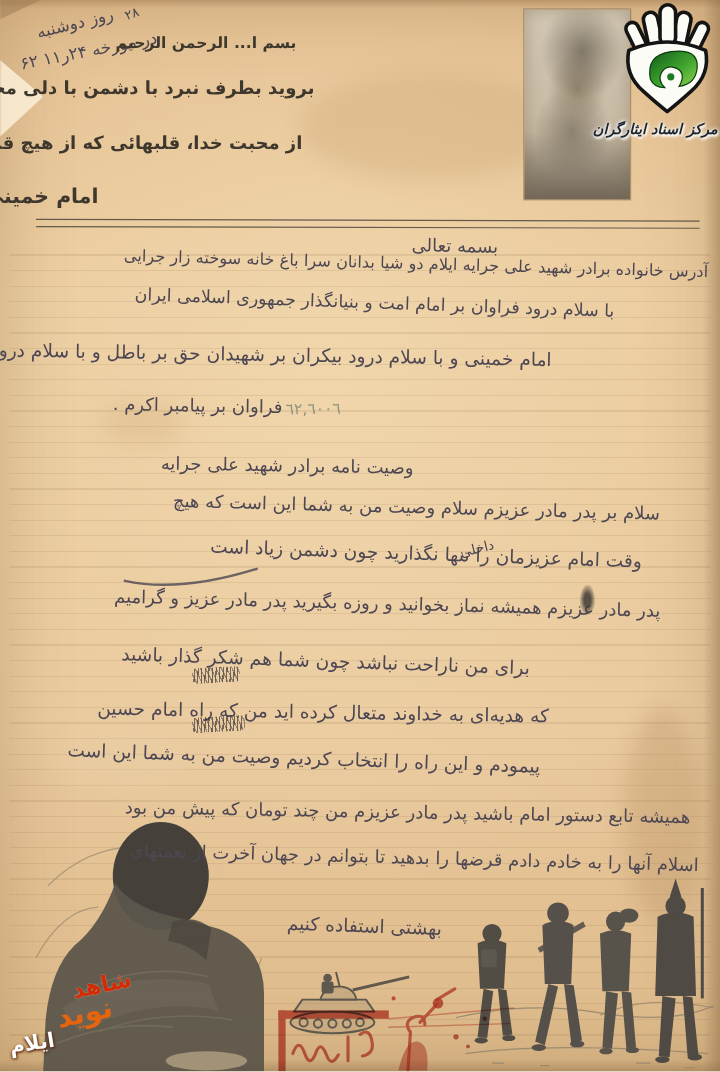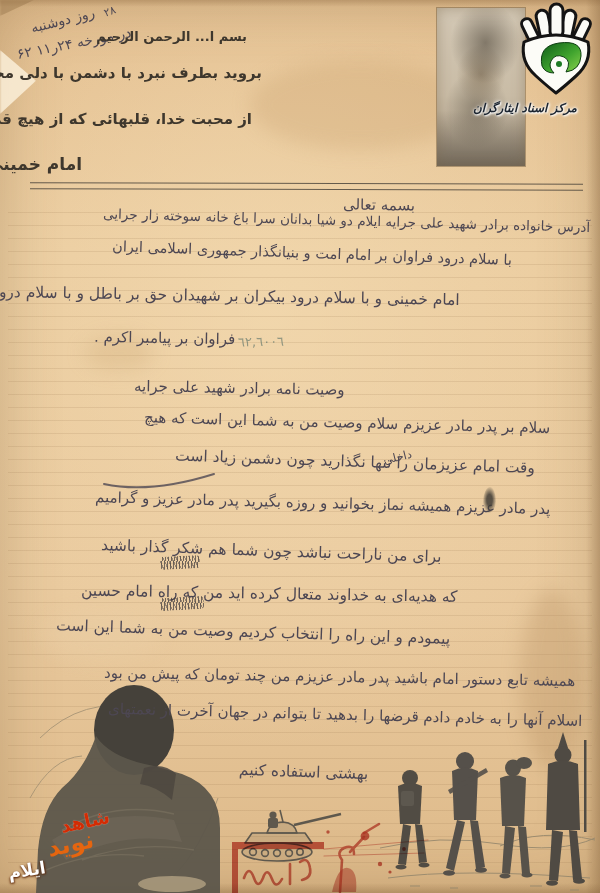--- a/index.html
+++ b/index.html
@@ -79,21 +79,21 @@
     background:
       linear-gradient(0deg, rgba(96,88,76,.75), rgba(96,88,76,0) 35%),
       radial-gradient(50px 58px at 55% 22%, rgba(78,70,58,.60), rgba(78,70,58,0) 70%),
       radial-gradient(34px 42px at 50% 42%, rgba(150,134,110,.9), rgba(150,134,110,0) 72%),
       radial-gradient(42px 52px at 45% 64%, rgba(112,102,86,.65), rgba(112,102,86,0) 75%),
       linear-gradient(180deg,#d3c8b5 0%,#c9bca6 55%,#ab9d88 100%);
     box-shadow:0 0 0 1px rgba(112,92,64,.5), inset 0 0 14px rgba(120,100,70,.45);}
 
   
   .logo-hand{position:absolute;left:512px;top:2px;z-index:4;}
-  .logo-caption{position:absolute;left:452px;top:101px;width:146px;z-index:4;text-align:center;
+  .logo-caption{position:absolute;left:452px;top:101px;width:146px;z-index:4;
     direction:rtl;font-weight:bold;font-style:italic;font-size:12px;color:#1c2530;
     text-shadow:0 0 2px #fff,0 0 4px #fff,1px 1px 2px #fff;}
 
   
   .sk-writer{position:absolute;left:22px;top:678px;z-index:2;}
   .sk-soldiers{position:absolute;left:380px;top:728px;z-index:2;}
   .sk-tank{position:absolute;left:237px;top:806px;z-index:2;}
   .stamp{position:absolute;left:228px;top:818px;z-index:4;mix-blend-mode:multiply;}
 
   

